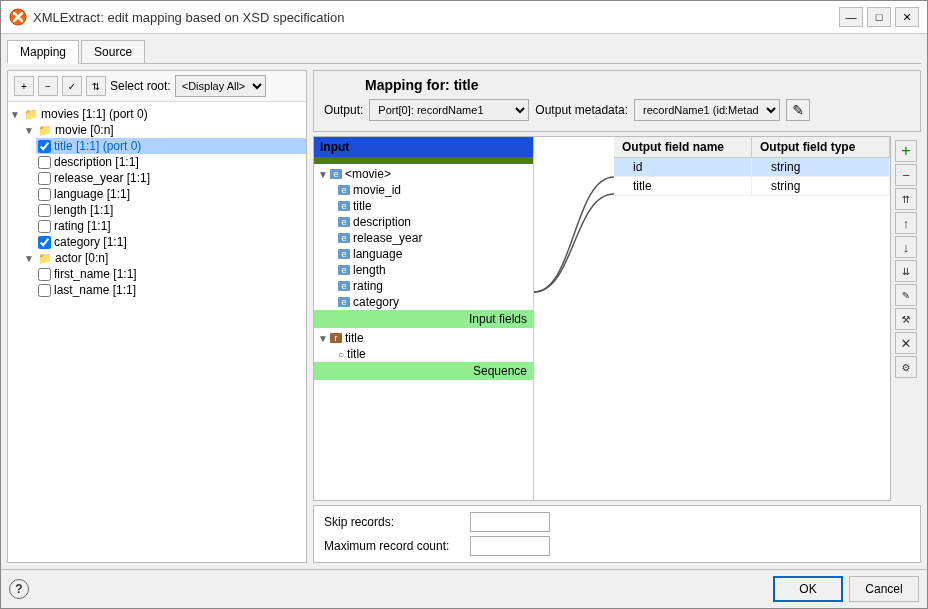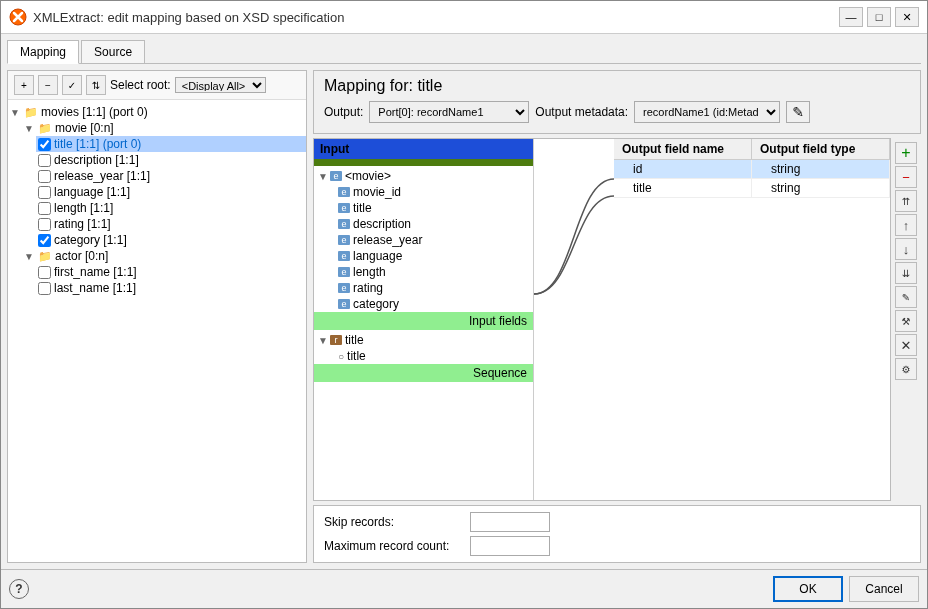--- a/index.html
+++ b/index.html
@@ -122,21 +122,21 @@
       font-size: 10px;
       display: flex;
       align-items: center;
       justify-content: center;
     }
     .select-root-label {
       margin-left: 0;
       font-size: 12px;
     }
     .select-root-dropdown {
-      height: 16px;
+      height: 22px;
       font-size: 11px;
       border: 1px solid #aaa;
       padding: 1px 2px;
     }
     .tree-area {
       flex: 1;
       overflow-y: auto;
       padding: 4px 0;
     }
     .tree-node {
@@ -181,23 +181,24 @@
       flex-direction: column;
       min-width: 0;
     }
     .mapping-header {
       background: #f0f0f0;
       border: 1px solid #bbb;
       padding: 6px 10px;
       margin-bottom: 4px;
     }
     .mapping-title {
-      font-weight: normal;
-      font-size: 16px;
+      font-weight: bold;
+      font-size: 14px;
       margin-bottom: 6px;
+      margin-left: 41px;
     }
     .output-row {
       display: flex;
       align-items: center;
       gap: 6px;
       margin-bottom: 4px;
     }
     .output-label {
       font-size: 12px;
     }

